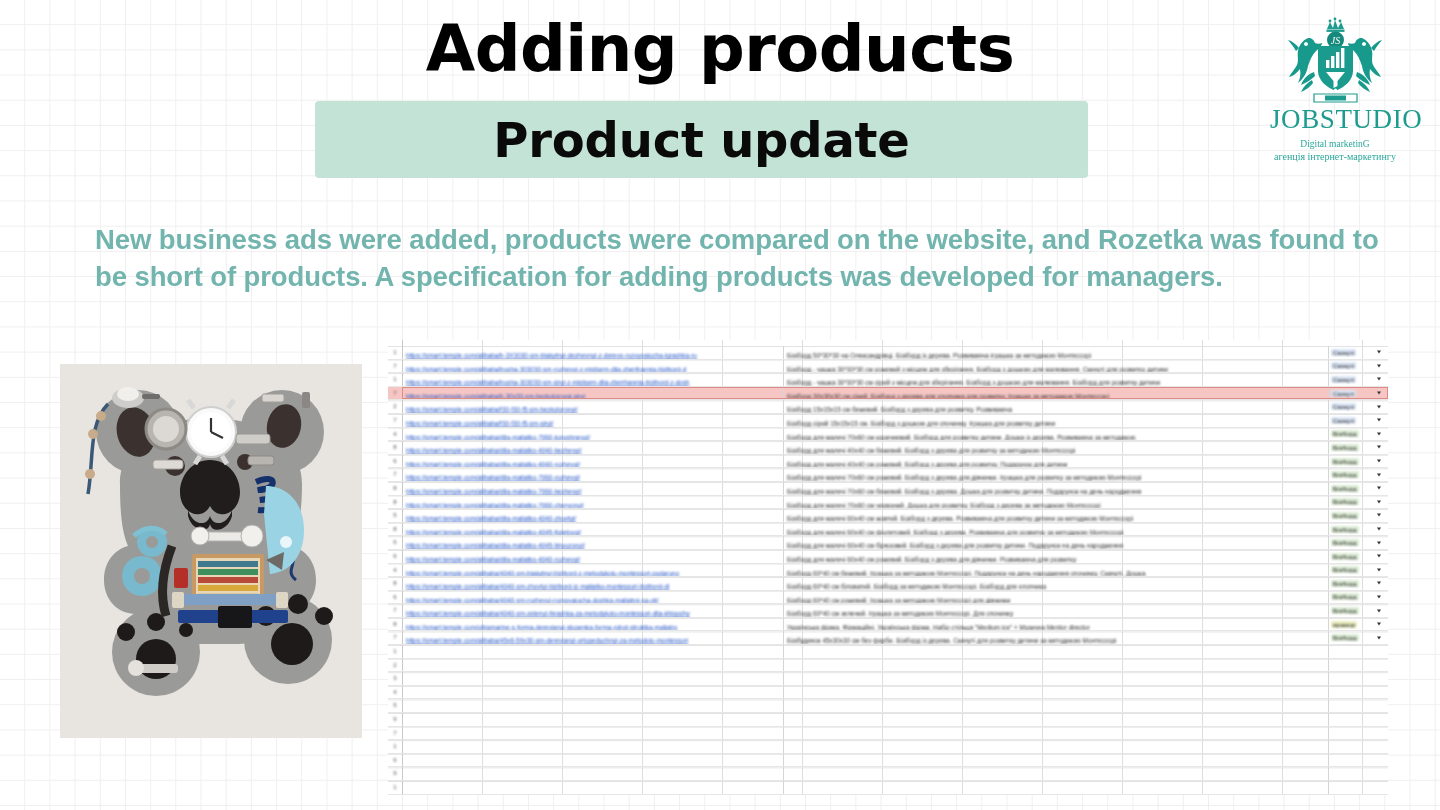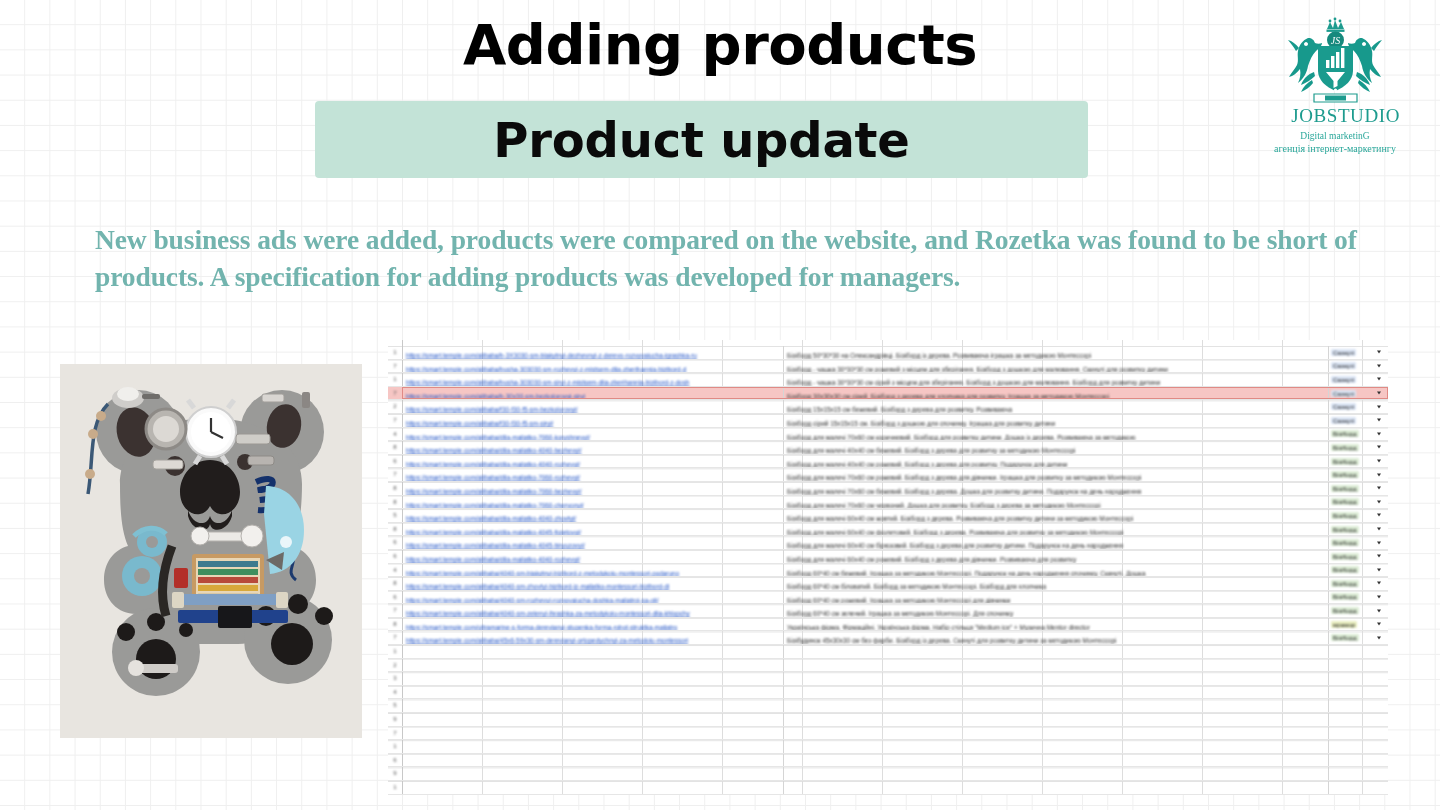--- a/index.html
+++ b/index.html
@@ -24,21 +24,21 @@
     overflow: hidden;
   }
 
   
   #slide-title {
     position: absolute;
     left: 0;
     top: 14px;
     width: 1440px;
     text-align: center;
-    font-size: 56px;
+    font-size: 64px;
     font-weight: 700;
     letter-spacing: -0.5px;
     color: #000000;
     font-family: "DejaVu Sans", sans-serif;
     line-height: 1.1;
   }
 
   
   #subtitle-banner {
     position: absolute;
@@ -63,37 +63,37 @@
   
   #body-paragraph {
     position: absolute;
     left: 95px;
     top: 222px;
     width: 1295px;
     font-size: 27.5px;
     font-weight: 600;
     line-height: 1.33;
     color: #72b4ae;
-    font-family: Liberation Serif, serif;
+    font-family: Liberation Sans, sans-serif;
     letter-spacing: -0.1px;
   }
 
   
   #logo {
     position: absolute;
     left: 1270px;
     top: 16px;
     width: 130px;
     height: 140px;
     text-align: center;
   }
   #logo-mark { width: 130px; height: 92px; display: block; }
   #logo-wordmark {
     font-family: "Liberation Serif", serif;
-    font-size: 19px;
+    font-size: 27px;
     letter-spacing: 0.6px;
     color: #1d9b8e;
     line-height: 1;
     margin-top: -2px;
     text-align: right;
   }
   #logo-tagline1 {
     font-family: "Liberation Serif", serif;
     font-size: 9.5px;
     color: #2aa79a;

